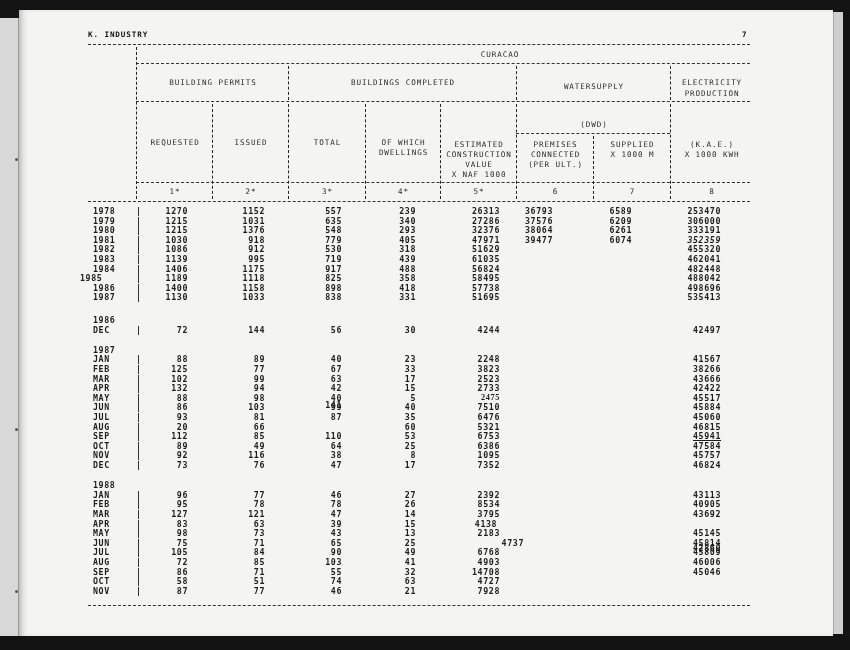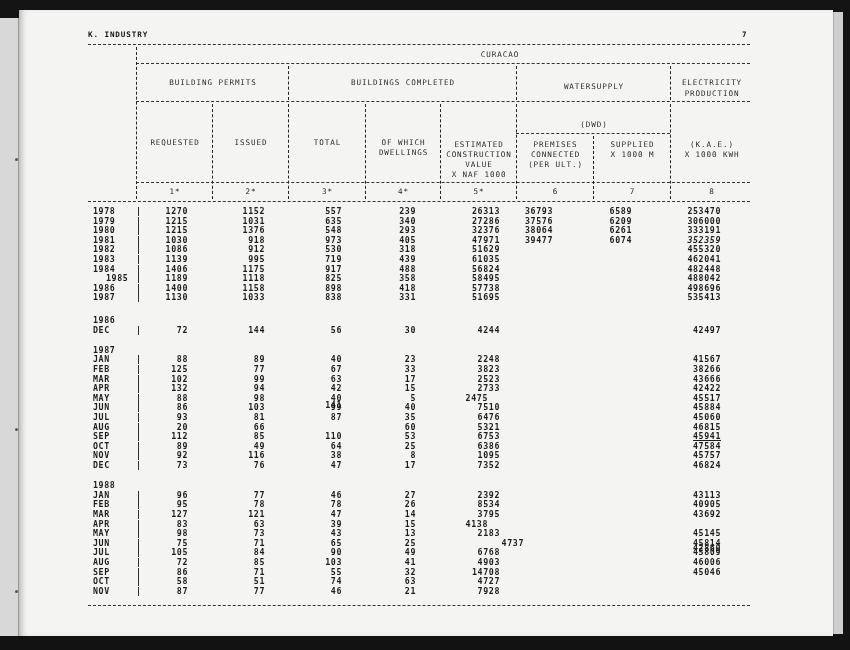--- a/index.html
+++ b/index.html
@@ -117,21 +117,21 @@
     <div class="txt num r" style="left: 282px; width: 60px; top: 225px;">548</div>
     <div class="txt num r" style="left: 356px; width: 60px; top: 225px;">293</div>
     <div class="txt num r" style="left: 440px; width: 60px; top: 225px;">32376</div>
     <div class="txt num r" style="left: 493px; width: 60px; top: 225px;">38064</div>
     <div class="txt num r" style="left: 572px; width: 60px; top: 225px;">6261</div>
     <div class="txt num r" style="left: 661px; width: 60px; top: 225px;">333191</div>
     <div class="txt num" style="left: 93px; top: 235px;">1981</div>
     <div class="txt num" style="left: 136px; top: 235px;">|</div>
     <div class="txt num r" style="left: 128px; width: 60px; top: 235px;">1030</div>
     <div class="txt num r" style="left: 205px; width: 60px; top: 235px;">918</div>
-    <div class="txt num r" style="left: 282px; width: 60px; top: 235px;">973</div>
+    <div class="txt num r" style="left: 282px; width: 60px; top: 235px;">779</div>
     <div class="txt num r" style="left: 356px; width: 60px; top: 235px;">405</div>
     <div class="txt num r" style="left: 440px; width: 60px; top: 235px;">47971</div>
     <div class="txt num r" style="left: 493px; width: 60px; top: 235px;">39477</div>
     <div class="txt num r" style="left: 572px; width: 60px; top: 235px;">6074</div>
     <div class="txt num r" style="left: 661px; width: 60px; top: 235px; font-style: italic;">352359</div>
     <div class="txt num" style="left: 93px; top: 244px;">1982</div>
     <div class="txt num" style="left: 136px; top: 244px;">|</div>
     <div class="txt num r" style="left: 128px; width: 60px; top: 244px;">1086</div>
     <div class="txt num r" style="left: 205px; width: 60px; top: 244px;">912</div>
     <div class="txt num r" style="left: 282px; width: 60px; top: 244px;">530</div>
@@ -153,21 +153,21 @@
     <div class="txt num" style="left: 93px; top: 264px;">1984</div>
     <div class="txt num" style="left: 136px; top: 264px;">|</div>
     <div class="txt num r" style="left: 128px; width: 60px; top: 264px;">1406</div>
     <div class="txt num r" style="left: 205px; width: 60px; top: 264px;">1175</div>
     <div class="txt num r" style="left: 282px; width: 60px; top: 264px;">917</div>
     <div class="txt num r" style="left: 356px; width: 60px; top: 264px;">488</div>
     <div class="txt num r" style="left: 440px; width: 60px; top: 264px;">56824</div>
     <div class="txt num r" style="left: 493px; width: 60px; top: 264px;"></div>
     <div class="txt num r" style="left: 572px; width: 60px; top: 264px;"></div>
     <div class="txt num r" style="left: 661px; width: 60px; top: 264px;">482448</div>
-    <div class="txt num" style="left: 106px; top: 273px; text-align: center;">1985</div>
+    <div class="txt num" style="left: 80px; top: 273px; text-align: center;">1985</div>
     <div class="txt num" style="left: 136px; top: 273px;">|</div>
     <div class="txt num r" style="left: 128px; width: 60px; top: 273px;">1189</div>
     <div class="txt num r" style="left: 205px; width: 60px; top: 273px;">1118</div>
     <div class="txt num r" style="left: 282px; width: 60px; top: 273px;">825</div>
     <div class="txt num r" style="left: 356px; width: 60px; top: 273px;">358</div>
     <div class="txt num r" style="left: 440px; width: 60px; top: 273px;">58495</div>
     <div class="txt num r" style="left: 493px; width: 60px; top: 273px;"></div>
     <div class="txt num r" style="left: 572px; width: 60px; top: 273px;"></div>
     <div class="txt num r" style="left: 661px; width: 60px; top: 273px;">488042</div>
     <div class="txt num" style="left: 93px; top: 283px;">1986</div>
@@ -241,21 +241,21 @@
     <div class="txt num r" style="left: 440px; width: 60px; top: 383px;">2733</div>
     <div class="txt num r" style="left: 493px; width: 60px; top: 383px;"></div>
     <div class="txt num r" style="left: 572px; width: 60px; top: 383px;"></div>
     <div class="txt num r" style="left: 661px; width: 60px; top: 383px;">42422</div>
     <div class="txt num" style="left: 93px; top: 393px;">MAY</div>
     <div class="txt num" style="left: 136px; top: 393px;">|</div>
     <div class="txt num r" style="left: 128px; width: 60px; top: 393px;">88</div>
     <div class="txt num r" style="left: 205px; width: 60px; top: 393px;">98</div>
     <div class="txt num r" style="left: 282px; width: 60px; top: 393px;">40</div>
     <div class="txt num r" style="left: 356px; width: 60px; top: 393px;">5</div>
-    <div class="txt num r" style="left: 428px; width: 60px; top: 393px;">2475</div>
+    <div class="txt num r" style="left: 440px; width: 60px; top: 393px; font-family: Liberation Serif, serif;">2475</div>
     <div class="txt num r" style="left: 493px; width: 60px; top: 393px;"></div>
     <div class="txt num r" style="left: 572px; width: 60px; top: 393px;"></div>
     <div class="txt num r" style="left: 661px; width: 60px; top: 393px;">45517</div>
     <div class="txt num" style="left: 93px; top: 402px;">JUN</div>
     <div class="txt num" style="left: 136px; top: 402px;">|</div>
     <div class="txt num r" style="left: 128px; width: 60px; top: 402px;">86</div>
     <div class="txt num r" style="left: 205px; width: 60px; top: 402px;">103</div>
     <div class="txt num r" style="left: 282px; width: 60px; top: 402px;">99</div>
     <div class="txt num r" style="left: 356px; width: 60px; top: 402px;">40</div>
     <div class="txt num r" style="left: 440px; width: 60px; top: 402px;">7510</div>
@@ -352,21 +352,21 @@
     <div class="txt num r" style="left: 440px; width: 60px; top: 509px;">3795</div>
     <div class="txt num r" style="left: 493px; width: 60px; top: 509px;"></div>
     <div class="txt num r" style="left: 572px; width: 60px; top: 509px;"></div>
     <div class="txt num r" style="left: 661px; width: 60px; top: 509px;">43692</div>
     <div class="txt num" style="left: 93px; top: 519px;">APR</div>
     <div class="txt num" style="left: 136px; top: 519px;">|</div>
     <div class="txt num r" style="left: 128px; width: 60px; top: 519px;">83</div>
     <div class="txt num r" style="left: 205px; width: 60px; top: 519px;">63</div>
     <div class="txt num r" style="left: 282px; width: 60px; top: 519px;">39</div>
     <div class="txt num r" style="left: 356px; width: 60px; top: 519px;">15</div>
-    <div class="txt num r" style="left: 428px; width: 60px; top: 519px;">4138</div>
+    <div class="txt num r" style="left: 456px; width: 60px; top: 519px; text-align: center;">4138</div>
     <div class="txt num r" style="left: 493px; width: 60px; top: 519px;"></div>
     <div class="txt num r" style="left: 572px; width: 60px; top: 519px;"></div>
     <div class="txt num r" style="left: 661px; width: 60px; top: 519px; margin-top: 24px;">42860</div>
     <div class="txt num" style="left: 93px; top: 528px;">MAY</div>
     <div class="txt num" style="left: 136px; top: 528px;">|</div>
     <div class="txt num r" style="left: 128px; width: 60px; top: 528px;">98</div>
     <div class="txt num r" style="left: 205px; width: 60px; top: 528px;">73</div>
     <div class="txt num r" style="left: 282px; width: 60px; top: 528px;">43</div>
     <div class="txt num r" style="left: 356px; width: 60px; top: 528px;">13</div>
     <div class="txt num r" style="left: 440px; width: 60px; top: 528px;">2183</div>

